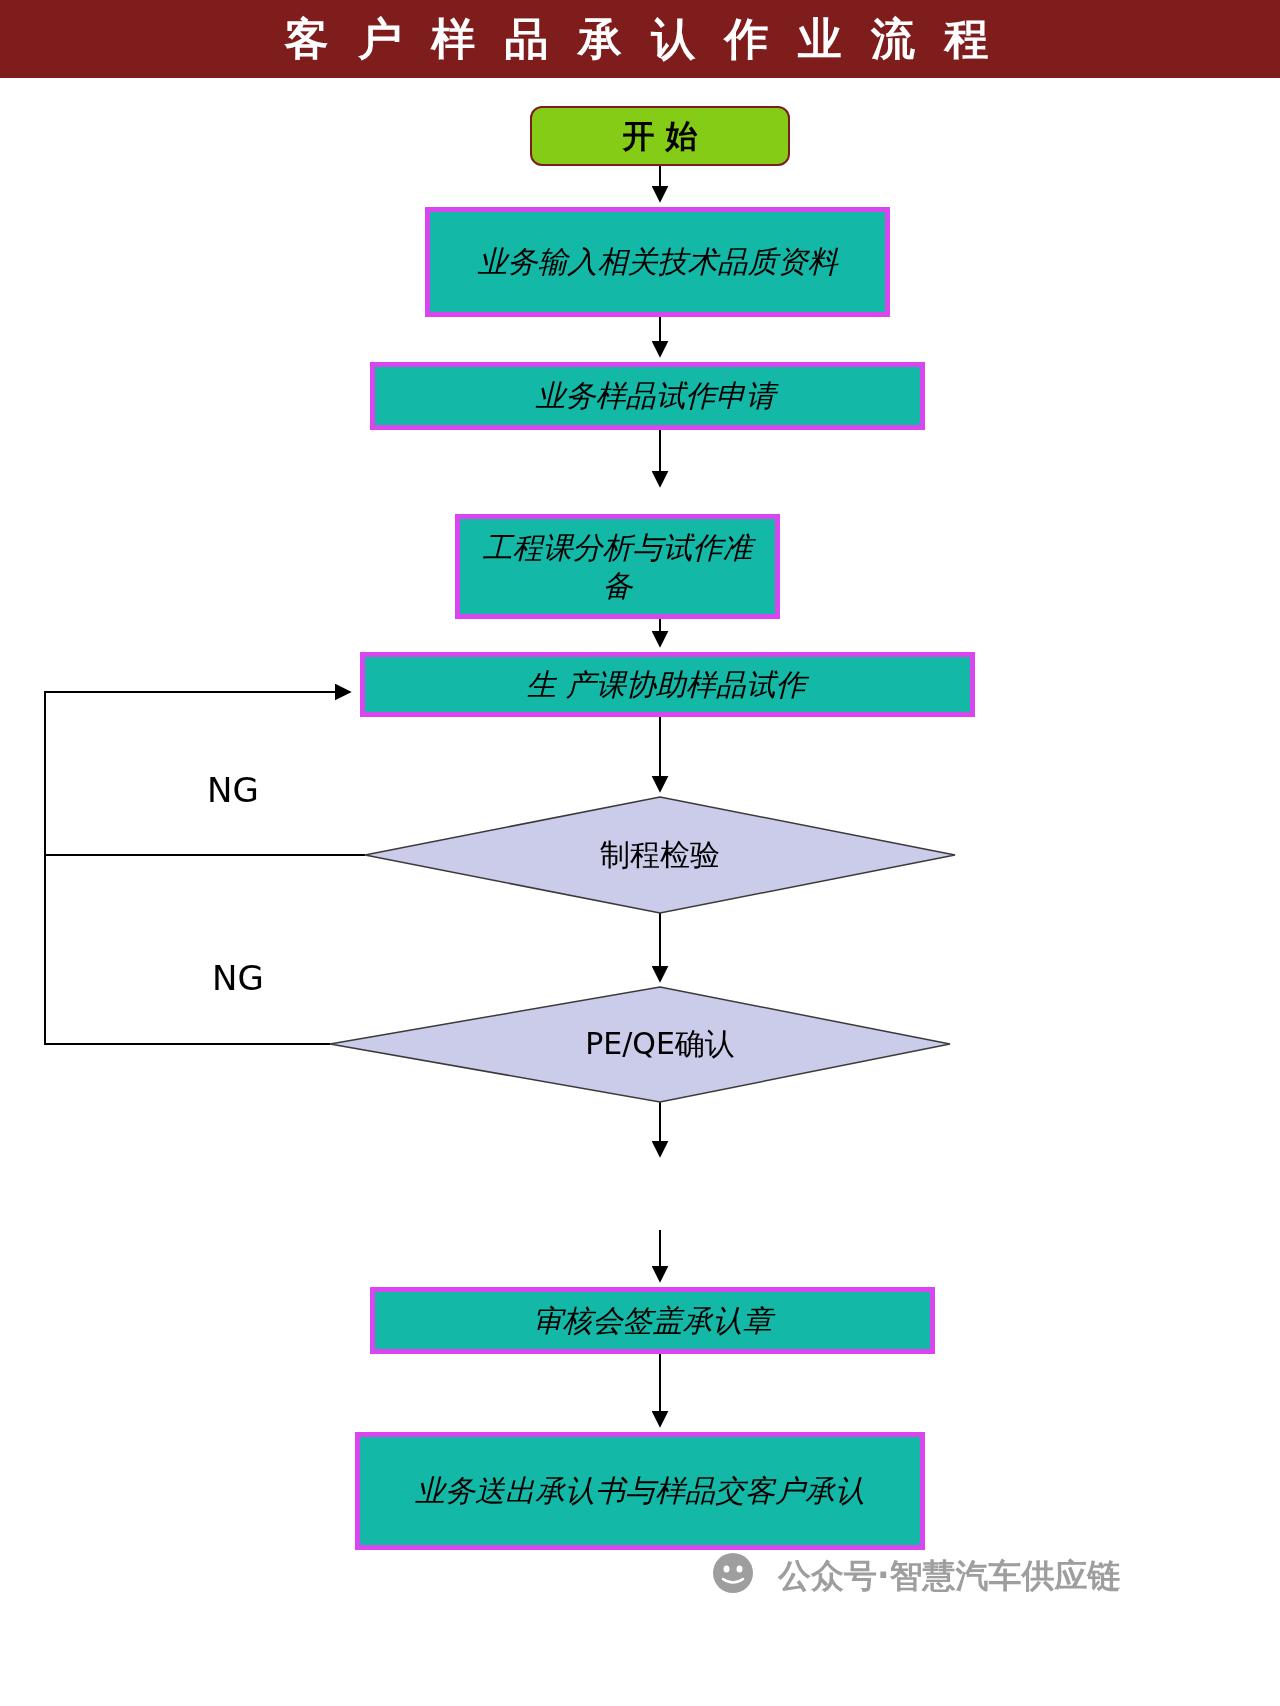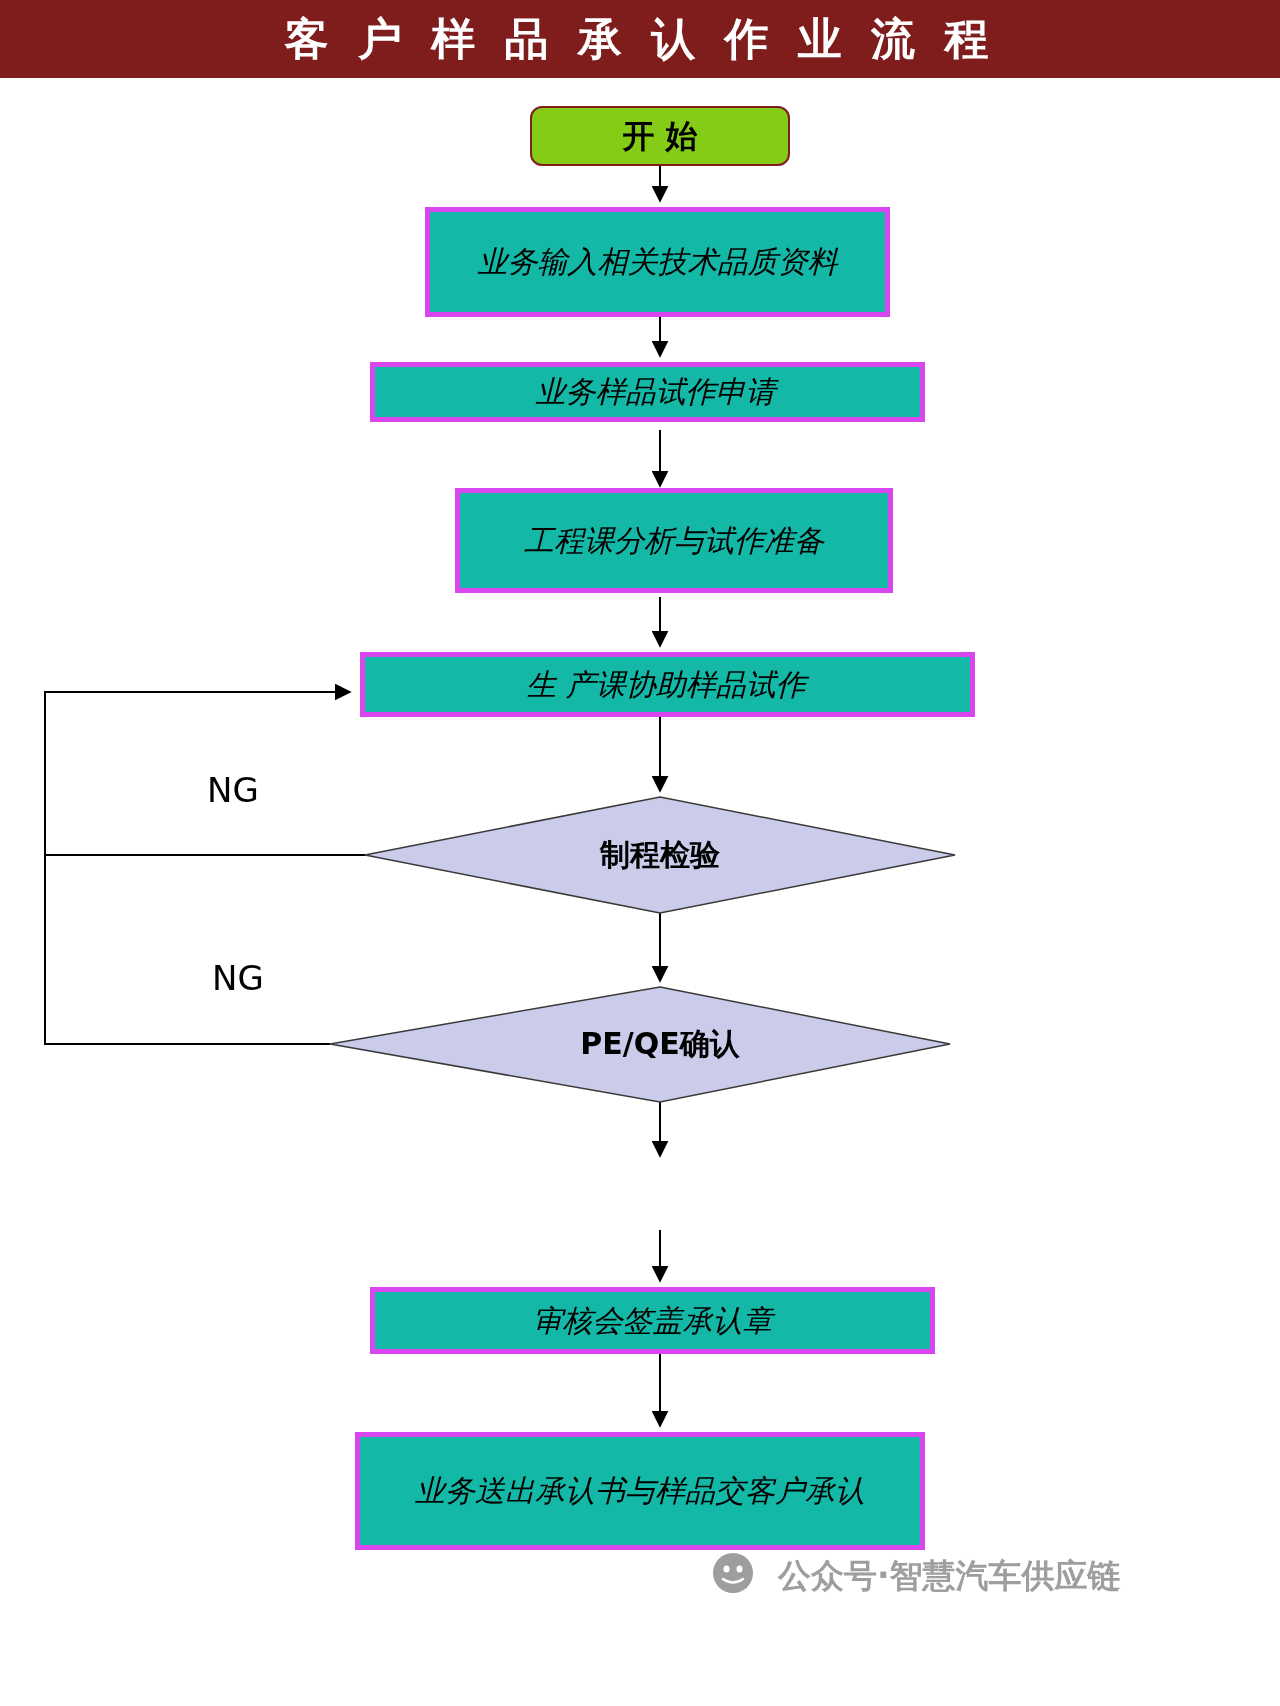--- a/index.html
+++ b/index.html
@@ -25,21 +25,21 @@
     font-size:30px; color:#000000; text-align:center; line-height:1.25;
     padding:0 10px;
   }
   .rect { background:#14b8a6; border:5px solid #d946ef;font-style:italic; }
   .start {
     background:#84cc16; border:2px solid #7f1d1d; border-radius:12px;
     font-weight:bold; font-size:32px;
   }
   .dlabel {
     position:absolute; transform:translate(-50%,-50%);
-    font-size:30px; color:#000000; white-space:nowrap;font-weight:bold;
+    font-size:30px; color:#000000; white-space:nowrap;
   }
   .ng { position:absolute; font-size:34px; color:#000000; }
 
   .watermark {
     position:absolute; left:712px; top:1474px; height:48px;
     display:flex; align-items:center; gap:24px;
     color:#9E9E9E; font-size:33px; font-weight:bold; white-space:nowrap;
   }
   .wicon { display:inline-flex; width:42px; height:42px; }
 </style>
@@ -75,23 +75,23 @@
       <path d="M330,966 L45,966 L45,614 L350,614" fill="none" stroke="#000" stroke-width="2" marker-end="url(#arrow)"></path>
 
       <polygon points="660,719 955,777 660,835 365,777" fill="#CBCBEA" stroke="#3A3A3A" stroke-width="1.5"></polygon>
       <polygon points="660,909 950,966 660,1024 330,966" fill="#CBCBEA" stroke="#3A3A3A" stroke-width="1.5"></polygon>
     </svg>
 
     <div class="node start" style="left:530px; top:28px; width:260px; height:60px;">开 始</div>
 
     <div class="node rect" style="left:425px; top:129px; width:465px; height:110px;">业务输入相关技术品质资料</div>
 
-    <div class="node rect" style="left:370px; top:284px; width:555px; height:60px;padding-left:26px;">业务样品试作申请</div>
+    <div class="node rect" style="left:370px; top:284px; width:555px; height:68px;padding-left:26px;">业务样品试作申请</div>
 
-    <div class="node rect" style="left:455px; top:410px; width:438px; height:105px;">工程课分析与试作准备</div>
+    <div class="node rect" style="left:455px; top:436px; width:325px; height:105px;">工程课分析与试作准备</div>
 
     <div class="node rect" style="left:360px; top:574px; width:615px; height:65px;padding-left:7px;">生 产课协助样品试作</div>
 
     <div class="dlabel" style="left:660px; top:777px;">制程检验</div>
 
     <div class="dlabel" style="left:660px; top:966px;">PE/QE确认</div>
 
     <div class="ng" style="left:207px; top:692px;">NG</div>
 
     <div class="ng" style="left:212px; top:880px;">NG</div>

